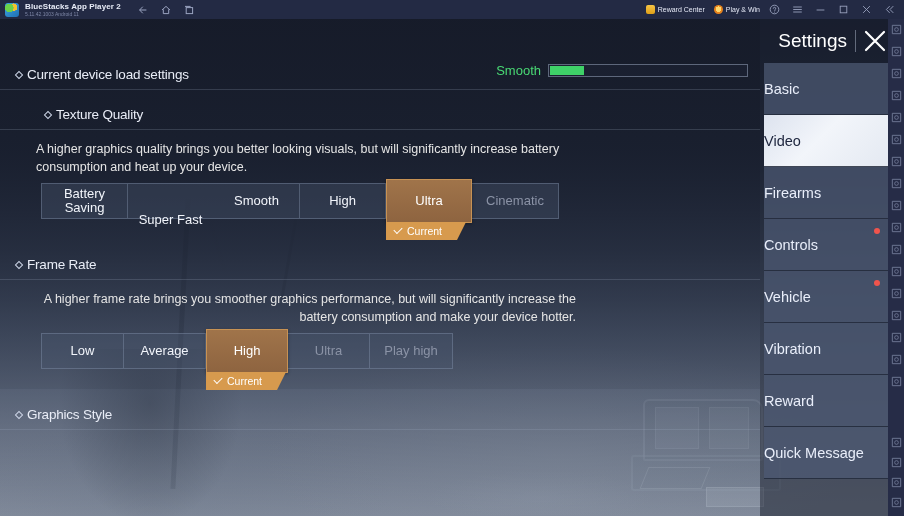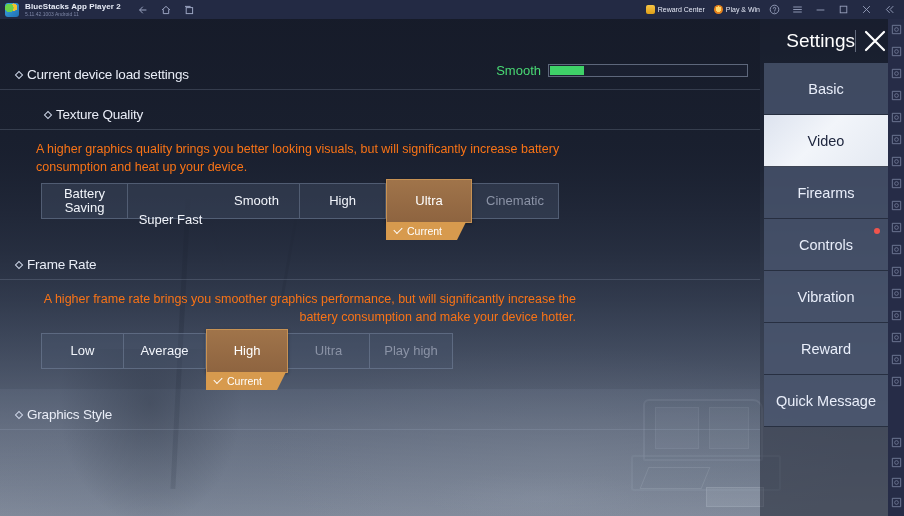--- a/index.html
+++ b/index.html
@@ -187,21 +187,21 @@
     position: absolute; left: 1px; top: 1px; bottom: 1px;
     background: #3fd168;
   }
 
   .tq-row { top: 88px; padding-left: 29px; }
   .fr-row { top: 238px; }
   .gs-row { top: 388px; }
 
   .desc {
     position: absolute; left: 36px; width: 540px;
-    color: #f97316; font-size: 12.5px; line-height: 18px;
+    color: #e5e5e5; font-size: 12.5px; line-height: 18px;
   }
   .desc-tq { top: 121px; }
   .desc-fr { top: 271px; text-align: right; }
 
   
   .opts {
     position: absolute; display: flex;
     border: 1px solid rgba(140,154,182,.38);
     background: rgba(74,86,110,.38);
     height: 36px;
@@ -258,35 +258,35 @@
     position: absolute; top: 19px; right: 16px;
     width: 128px; height: 497px;
     z-index: 20;
   }
   .settings-head {
     height: 44px; display: flex; align-items: center; justify-content: flex-end;
     position: absolute; top: 0; right: 0;
   }
   .settings-title {
     color: #ffffff; font-size: 19px; font-weight: 500;
-    margin-right: 6px;
+    padding-right: 8px; margin-right: 6px;
     border-right: 1px solid rgba(190,200,220,.45);
     line-height: 22px;
     white-space: nowrap;
   }
   .close-x { width: 26px; height: 26px; cursor: pointer; flex: 0 0 auto; }
 
   .menu {
     position: absolute; top: 44px; right: 0;
     width: 124px;
     display: flex; flex-direction: column;
   }
   .menu-item {
     height: 52px;
-    display: flex; align-items: center; justify-content: center;
+    display: flex; align-items: center; justify-content: flex-start;
     color: #e9eefa; font-size: 14.5px;
     background: rgba(78,90,116,.72);
     border-bottom: 1px solid rgba(34,41,58,.85);
     position: relative; cursor: pointer;
   }
   .menu-item.active {
     background: linear-gradient(135deg, #dde3ef 0%, #f2f5fa 45%, #e4e9f2 100%);
     color: #202840;
     font-weight: 500;
   }
@@ -410,20 +410,24 @@
           <span>Video</span>
         </div>
         <div class="menu-item">
           <span>Firearms</span>
         </div>
         <div class="menu-item">
           <span>Controls</span>
           <span class="badge-dot"></span>
         </div>
         <div class="menu-item">
+          <span>Vehicle</span>
+          <span class="badge-dot"></span>
+        </div>
+        <div class="menu-item">
           <span>Vibration</span>
         </div>
         <div class="menu-item">
           <span>Reward</span>
         </div>
         <div class="menu-item">
           <span>Quick Message</span>
         </div>
       </div>
   </div>

